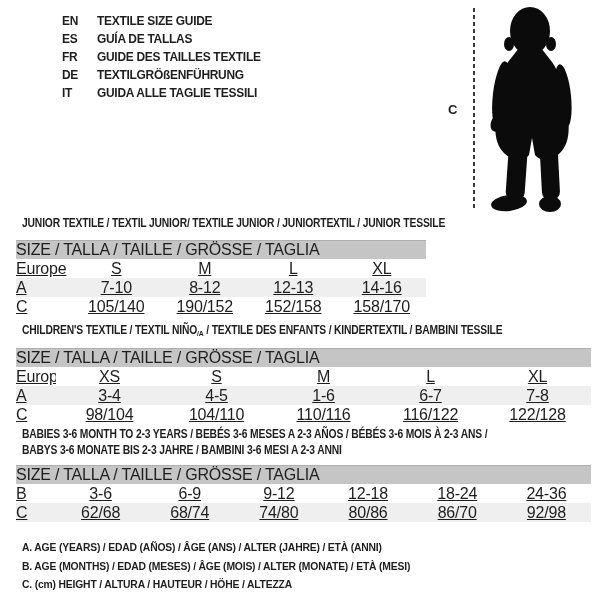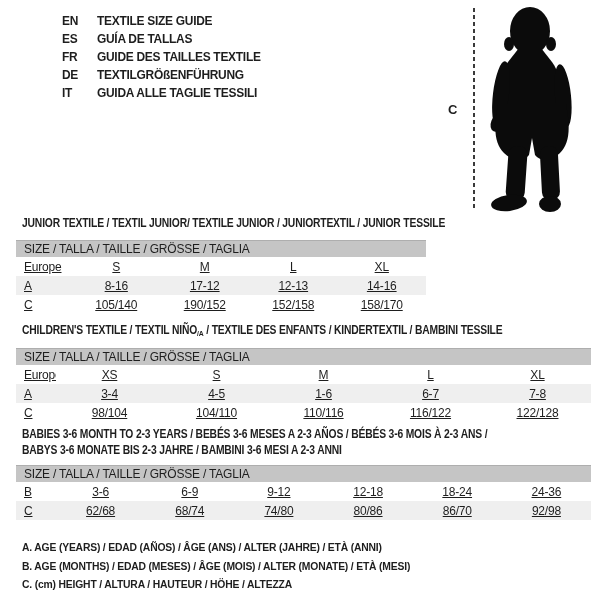--- a/index.html
+++ b/index.html
@@ -24,21 +24,21 @@
   .measure-label{left:448px;top:102px;font-size:13px;font-weight:bold;}
   .baby-svg{left:486px;top:4px;}
 
   
   .sec-heading{left:22px;font-size:12px;font-weight:bold;letter-spacing:-0.2px;line-height:16px;}
   .subscript{font-size:8px;vertical-align:-2px;}
 
   
   table.size-table{position:absolute;border-collapse:collapse;table-layout:fixed;}
   table.size-table th,table.size-table td{
-    padding:0 8px;font-size:12px;font-weight:normal;letter-spacing:-0.2px;
+    padding:0 0;font-size:16px;font-weight:normal;letter-spacing:-0.2px;
     white-space:nowrap;overflow:hidden;}
   th.size-header-cell{background:#c5c5c5;text-align:left;height:16px;
     border-top:1px solid #aeaeae;}
   table.size-table td{height:19px;text-align:center;text-decoration:underline;}
   table.size-table td.row-label{text-align:left;}
   tr.shaded td{background:#efefef;}
 
   
   .legend-block{left:22px;top:538px;}
   .legend-line{font-size:11.5px;font-weight:bold;line-height:18.5px;letter-spacing:-0.2px;
@@ -105,22 +105,22 @@
     <tbody>
       <tr>
         <td class="row-label">Europe</td>
         <td>S</td>
         <td>M</td>
         <td>L</td>
         <td>XL</td>
       </tr>
       <tr class="shaded">
         <td class="row-label">A</td>
-        <td>8-16</td>
-        <td>17-12</td>
+        <td>7-10</td>
+        <td>8-12</td>
         <td>12-13</td>
         <td>14-16</td>
       </tr>
       <tr>
         <td class="row-label">C</td>
         <td>105/140</td>
         <td>190/152</td>
         <td>152/158</td>
         <td>158/170</td>
       </tr>

